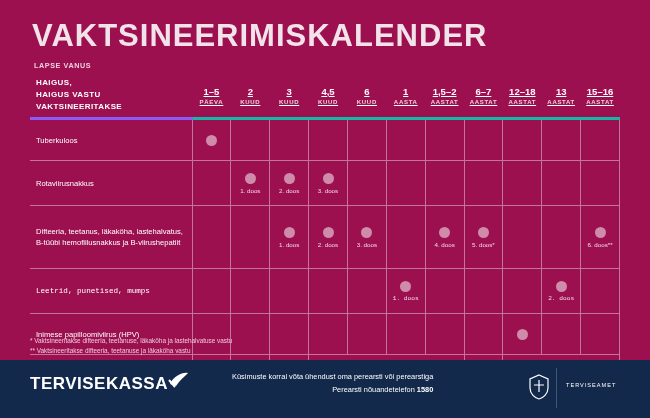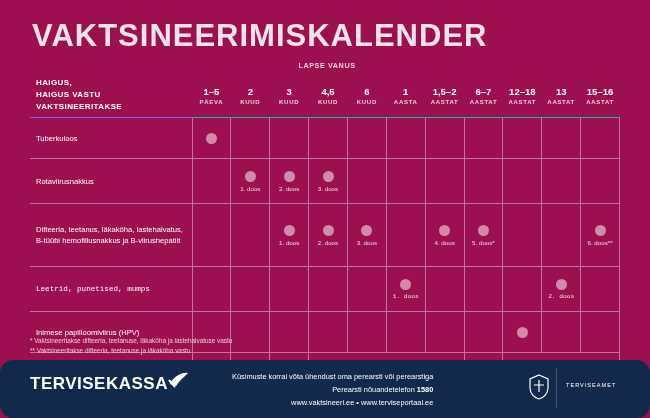--- a/index.html
+++ b/index.html
@@ -24,31 +24,32 @@
     position:absolute;left:30px;top:58px;width:590px;
   }
   table{border-collapse:collapse;width:590px;table-layout:fixed;}
   th,td{
     border:1px solid #c4739a;
     vertical-align:middle;
     padding:0;
   }
   .age-banner{
     font-size:7.2px;font-weight:bold;letter-spacing:.6px;
-    color:#f0cfdd;padding:3px 0 3px 4px;border:none;text-align:center;
+    color:#f0cfdd;padding:3px 0 3px 4px;border:none;text-align:left;
   }
   .hdr-left{
     font-size:8px;font-weight:bold;line-height:1.5;letter-spacing:.4px;
     color:#ffffff;text-align:left;padding:4px 6px;border:none;
-    border-bottom:1px solid #8b5cf6;
+    border-bottom:3px solid #8b5cf6;
     width:150px;
   }
   .hdr-age{
-    text-align:center;border:none;border-bottom:1px solid #14b8a6;
+    text-align:center;border:none;border-bottom:3px solid #14b8a6;
     padding:4px 2px;
+    text-decoration:underline;
   }
   .hdr-age .num{display:block;font-size:9.5px;font-weight:bold;color:#ffffff;}
   .hdr-age .unit{display:block;font-size:6px;font-weight:bold;letter-spacing:.7px;color:#f0cfdd;margin-top:2px;}
 
   td.rowlabel{
     font-size:7.6px;line-height:1.45;text-align:left;
     padding:5px 6px;color:#ffffff;
     border-left:none;
   }
   td.cell{position:relative;height:100%;}
@@ -77,21 +78,20 @@
   
   .footnotes{
     position:absolute;left:30px;top:336px;
     font-size:6.4px;line-height:1.6;color:#edc9d9;
   }
 
   
   .bottombar{
     position:absolute;left:0;bottom:0;width:650px;height:58px;
     background:#13294b;
-    border-radius:13px;
   }
   .brand{
     position:absolute;left:30px;top:14px;
     font-size:17px;font-weight:bold;letter-spacing:.5px;color:#ffffff;
   }
   .brand-mark{
     position:absolute;left:168px;top:10px;width:22px;height:20px;
   }
   .contact{
     position:absolute;left:232px;top:11px;
@@ -334,21 +334,20 @@
   <div class="bottombar">
     <div class="brand">TERVISEKASSA</div>
     <svg class="brand-mark" viewBox="0 0 22 20">
       <path d="M2 14 C6 6, 14 2, 20 3 C16 7, 12 10, 8 16 Z" fill="#ffffff"></path>
       <path d="M1 10 L7 17" stroke="#ffffff" stroke-width="2" fill="none"></path>
     </svg>
 
     <div class="contact">
       <div>Küsimuste korral võta ühendust oma perearsti või perearstiga</div>
       <div><span>Perearsti nõuandetelefon </span><span class="bold">1580</span></div>
-      <div>www.vaktsineeri.ee • www.terviseportaal.ee</div>
     </div>
 
     <div class="divider"></div>
     <svg class="emblem" viewBox="0 0 22 26">
       <path d="M11 1 L20 5 L20 14 C20 20, 15 24, 11 25 C7 24, 2 20, 2 14 L2 5 Z" fill="none" stroke="#ffffff" stroke-width="1.2"></path>
       <path d="M11 6 L11 18 M6 11 L16 11" stroke="#ffffff" stroke-width="1.2"></path>
     </svg>
     <div class="emblem-label">TERVISEAMET</div>
   </div>
 

